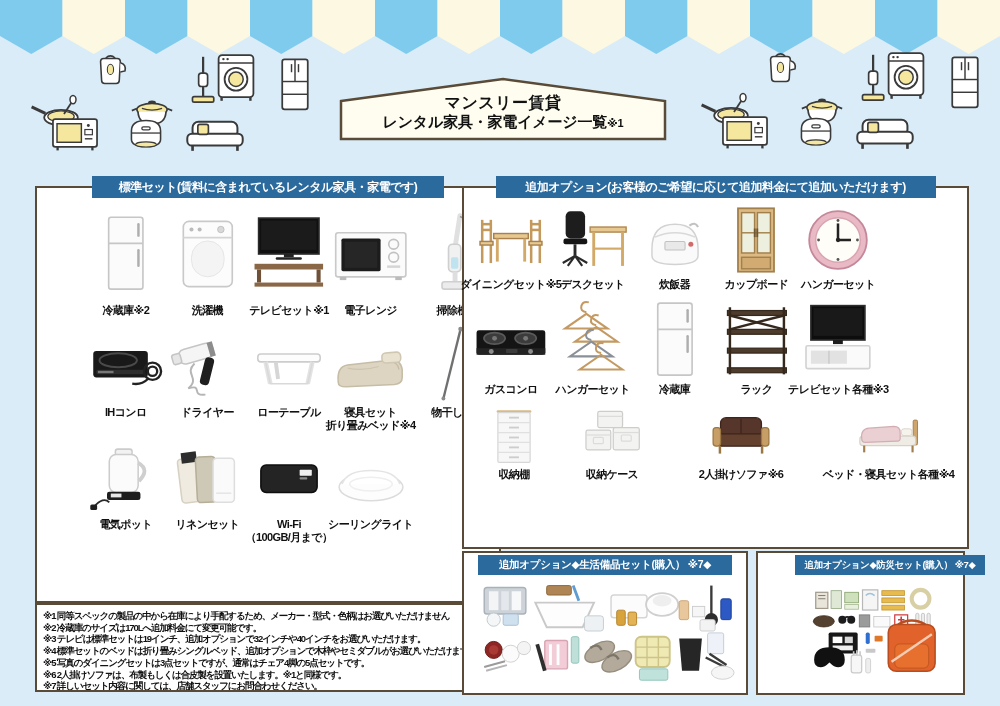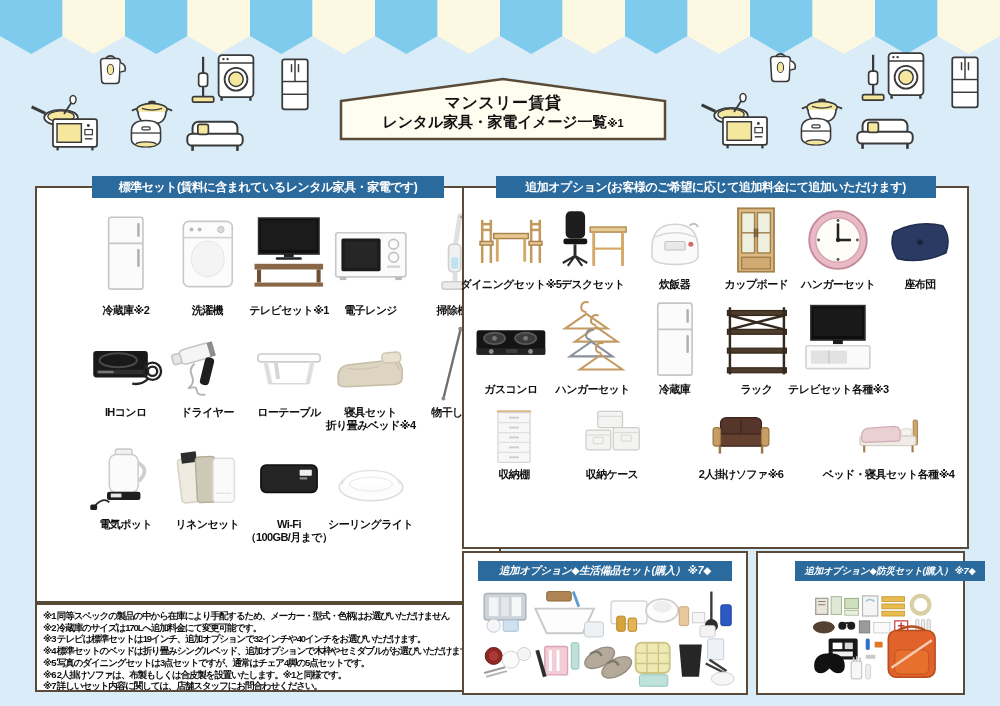--- a/index.html
+++ b/index.html
@@ -32,22 +32,22 @@
   .thumb{display:flex;align-items:flex-end;justify-content:center;width:100%;}
   .thumb svg{height:100%;display:block;}
   .cap{font-weight:700;font-size:11px;letter-spacing:-0.6px;text-align:center;
        white-space:pre;line-height:1.18;margin-top:2px;width:max-content;max-width:none;}
 
   .footnotes{position:absolute;left:35px;top:603px;width:468px;height:89px;background:#fff;
              border:2px solid #5a4b38;box-sizing:border-box;padding:5px 4px 0 6px;overflow:hidden;}
   .fn-line{font-weight:700;font-size:9.5px;letter-spacing:-1.1px;line-height:11.7px;white-space:nowrap;}
 
   .pbox{position:absolute;background:#fff;border:2px solid #5a4b38;box-sizing:border-box;}
-  .ribbon-p{margin:8px auto 0;height:20px;background:#2b6a9d;color:#fff;font-weight:700;
-            display:flex;align-items:center;justify-content:center;white-space:nowrap;font-style:italic;}
+  .ribbon-p{margin:2px auto 0;height:20px;background:#2b6a9d;color:#fff;font-weight:700;
+            display:flex;align-items:center;justify-content:center;white-space:nowrap;}
   .rp0{width:254px;font-size:10.5px;letter-spacing:-0.3px;}
   .rp1{width:190px;font-size:9.5px;letter-spacing:-0.4px;}
   .pbody{width:100%;height:112px;display:flex;align-items:center;justify-content:center;}
   .pbody svg{width:96%;height:106px;display:block;}
 </style>
 </head>
 <body>
 
 <div class="page">
 
@@ -513,31 +513,20 @@
               <circle cx="50" cy="23" r="2" fill="#555"></circle>
               <circle cx="77" cy="50" r="2" fill="#555"></circle>
               <circle cx="50" cy="77" r="2" fill="#555"></circle>
               <circle cx="23" cy="50" r="2" fill="#555"></circle>
               <line x1="50" y1="50" x2="50" y2="27" stroke="#222" stroke-width="3.5"></line>
               <line x1="50" y1="50" x2="68" y2="50" stroke="#222" stroke-width="3.5"></line>
               <circle cx="50" cy="50" r="3" fill="#222"></circle>
             </svg>
           </div>
           <div class="cap">ハンガーセット</div>
-        </div>
-        <div class="item">
-          <div class="thumb" style="height: 72px;">
-            <svg viewBox="0 0 100 100">
-              <g transform="rotate(-7 50 52)">
-                <path d="M16 34 Q50 22 84 34 Q94 52 84 72 Q50 84 16 72 Q6 52 16 34 Z" fill="#2b3a63" stroke="#1f2c4e" stroke-width="2"></path>
-                <circle cx="50" cy="53" r="4" fill="#18233f"></circle>
-              </g>
-            </svg>
-          </div>
-          <div class="cap">座布団</div>
         </div>
       </div>
     <div id="opt-r2" class="grid g6" style="margin-top:8px;">
         <div class="item">
           <div class="thumb" style="height: 82px;">
             <svg viewBox="0 0 100 100">
               <rect x="8" y="38" width="84" height="30" rx="3" fill="#141414"></rect>
               <ellipse cx="30" cy="48" rx="13" ry="7" fill="#3b3b3b" stroke="#5a5a5a" stroke-width="2"></ellipse>
               <ellipse cx="68" cy="48" rx="13" ry="7" fill="#3b3b3b" stroke="#5a5a5a" stroke-width="2"></ellipse>
               <circle cx="30" cy="48" r="3" fill="#777"></circle>

